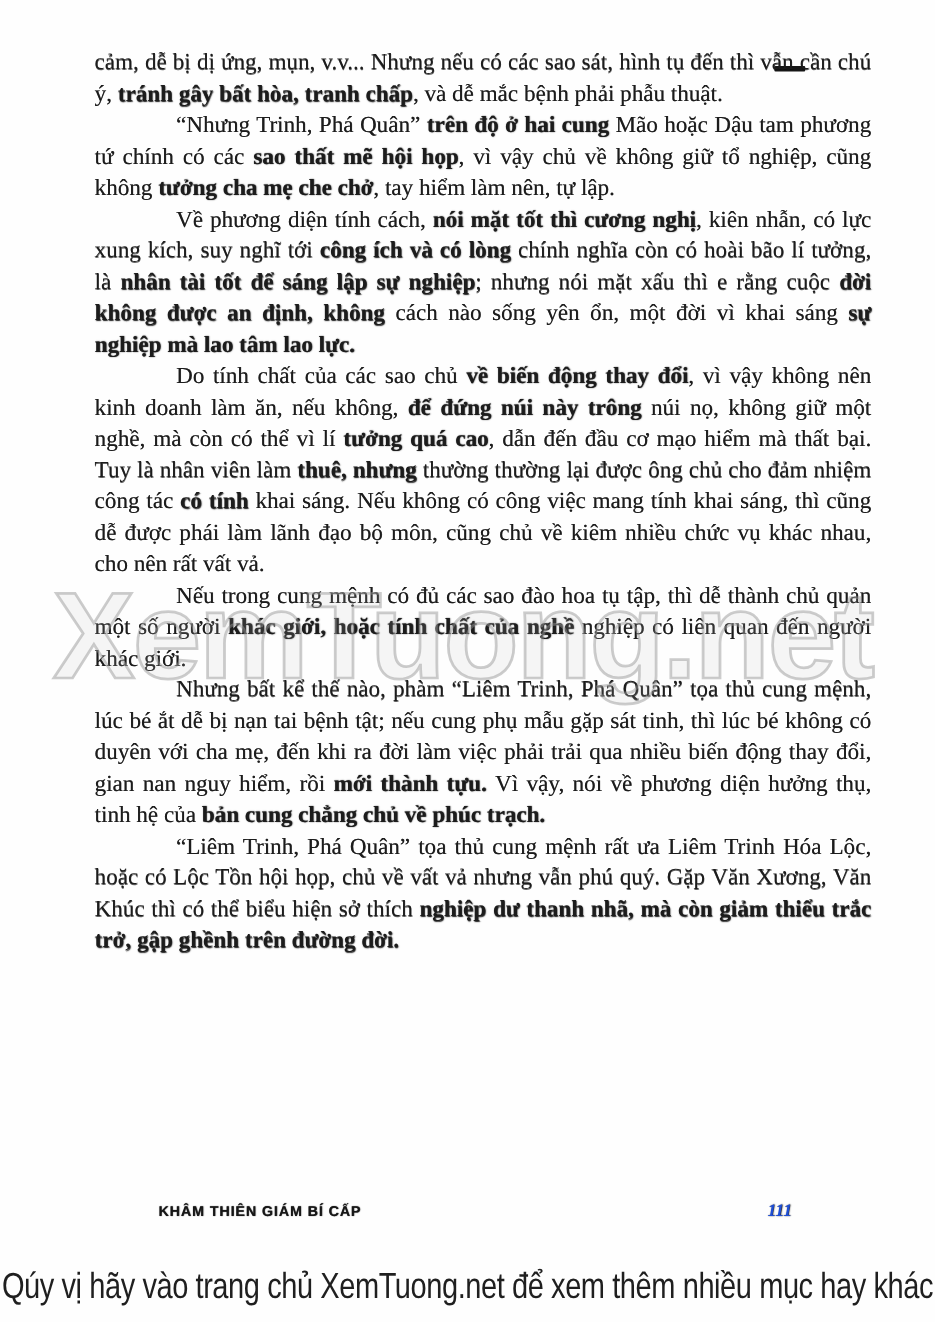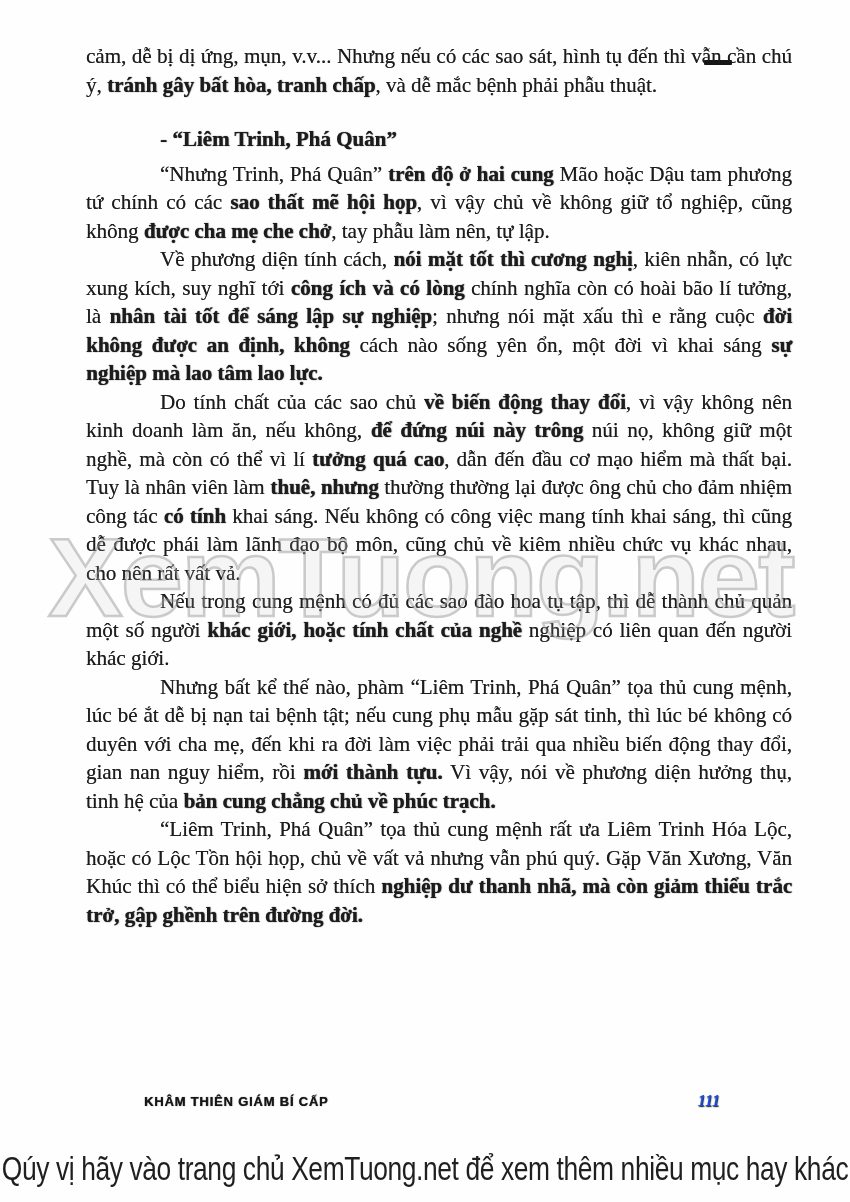--- a/index.html
+++ b/index.html
@@ -72,22 +72,21 @@
 </style>
 </head>
 <body>
 
 <div class="page">
 
   <div class="dash"></div>
 
   <div class="text-block">
       <p class="para"><span class="n">cảm, dễ bị dị ứng, mụn, v.v... Nhưng nếu có các sao sát, hình tụ đến thì vẫn cần chú ý, </span><span class="b">tránh gây bất hòa, tranh chấp</span><span class="n">, và dễ mắc bệnh phải phẫu thuật.</span></p>
-      <div class="heading">- “Liêm Trinh, Phá Quân”</div>
-      <p class="para indent"><span class="n">“Nhưng Trinh, Phá Quân” </span><span class="b">trên độ ở hai cung </span><span class="n">Mão hoặc Dậu tam phương tứ chính có các </span><span class="b">sao thất mẽ hội họp</span><span class="n">, vì vậy chủ về không giữ tổ nghiệp, cũng không </span><span class="b">được cha mẹ che chở</span><span class="n">, tay phẫu làm nên, tự lập.</span></p>
+      <p class="para indent"><span class="n">“Nhưng Trinh, Phá Quân” </span><span class="b">trên độ ở hai cung </span><span class="n">Mão hoặc Dậu tam phương tứ chính có các </span><span class="b">sao thất mẽ hội họp</span><span class="n">, vì vậy chủ về không giữ tổ nghiệp, cũng không </span><span class="b">tưởng cha mẹ che chở</span><span class="n">, tay hiểm làm nên, tự lập.</span></p>
       <p class="para indent"><span class="n">Về phương diện tính cách, </span><span class="b">nói mặt tốt thì cương nghị</span><span class="n">, kiên nhẫn, có lực xung kích, suy nghĩ tới </span><span class="b">công ích và có lòng </span><span class="n">chính nghĩa còn có hoài bão lí tưởng, là </span><span class="b">nhân tài tốt để sáng lập sự nghiệp</span><span class="n">; nhưng nói mặt xấu thì e rằng cuộc </span><span class="b">đời không được an định, không </span><span class="n">cách nào sống yên ổn, một đời vì khai sáng </span><span class="b">sự nghiệp mà lao tâm lao lực.</span></p>
       <p class="para indent"><span class="n">Do tính chất của các sao chủ </span><span class="b">về biến động thay đổi</span><span class="n">, vì vậy không nên kinh doanh làm ăn, nếu không, </span><span class="b">để đứng núi này trông </span><span class="n">núi nọ, không giữ một nghề, mà còn có thể vì lí </span><span class="b">tưởng quá cao</span><span class="n">, dẫn đến đầu cơ mạo hiểm mà thất bại. Tuy là nhân viên làm </span><span class="b">thuê, nhưng </span><span class="n">thường thường lại được ông chủ cho đảm nhiệm công tác </span><span class="b">có tính </span><span class="n">khai sáng. Nếu không có công việc mang tính khai sáng, thì cũng dễ được phái làm lãnh đạo bộ môn, cũng chủ về kiêm nhiều chức vụ khác nhau, cho nên rất vất vả.</span></p>
       <p class="para indent"><span class="n">Nếu trong cung mệnh có đủ các sao đào hoa tụ tập, thì dễ thành chủ quản một số người </span><span class="b">khác giới, hoặc tính chất của nghề </span><span class="n">nghiệp có liên quan đến người khác giới.</span></p>
       <p class="para indent"><span class="n">Nhưng bất kể thế nào, phàm “Liêm Trinh, Phá Quân” tọa thủ cung mệnh, lúc bé ắt dễ bị nạn tai bệnh tật; nếu cung phụ mẫu gặp sát tinh, thì lúc bé không có duyên với cha mẹ, đến khi ra đời làm việc phải trải qua nhiều biến động thay đổi, gian nan nguy hiểm, rồi </span><span class="b">mới thành tựu. </span><span class="n">Vì vậy, nói về phương diện hưởng thụ, tinh hệ của </span><span class="b">bản cung chẳng chủ về phúc trạch.</span></p>
       <p class="para indent"><span class="n">“Liêm Trinh, Phá Quân” tọa thủ cung mệnh rất ưa Liêm Trinh Hóa Lộc, hoặc có Lộc Tồn hội họp, chủ về vất vả nhưng vẫn phú quý. Gặp Văn Xương, Văn Khúc thì có thể biểu hiện sở thích </span><span class="b">nghiệp dư thanh nhã, mà còn giảm thiểu trắc trở, gập ghềnh trên đường đời.</span></p>
     </div>
 
   <div class="watermark">XemTuong.net</div>
 
   <div class="running-footer">

